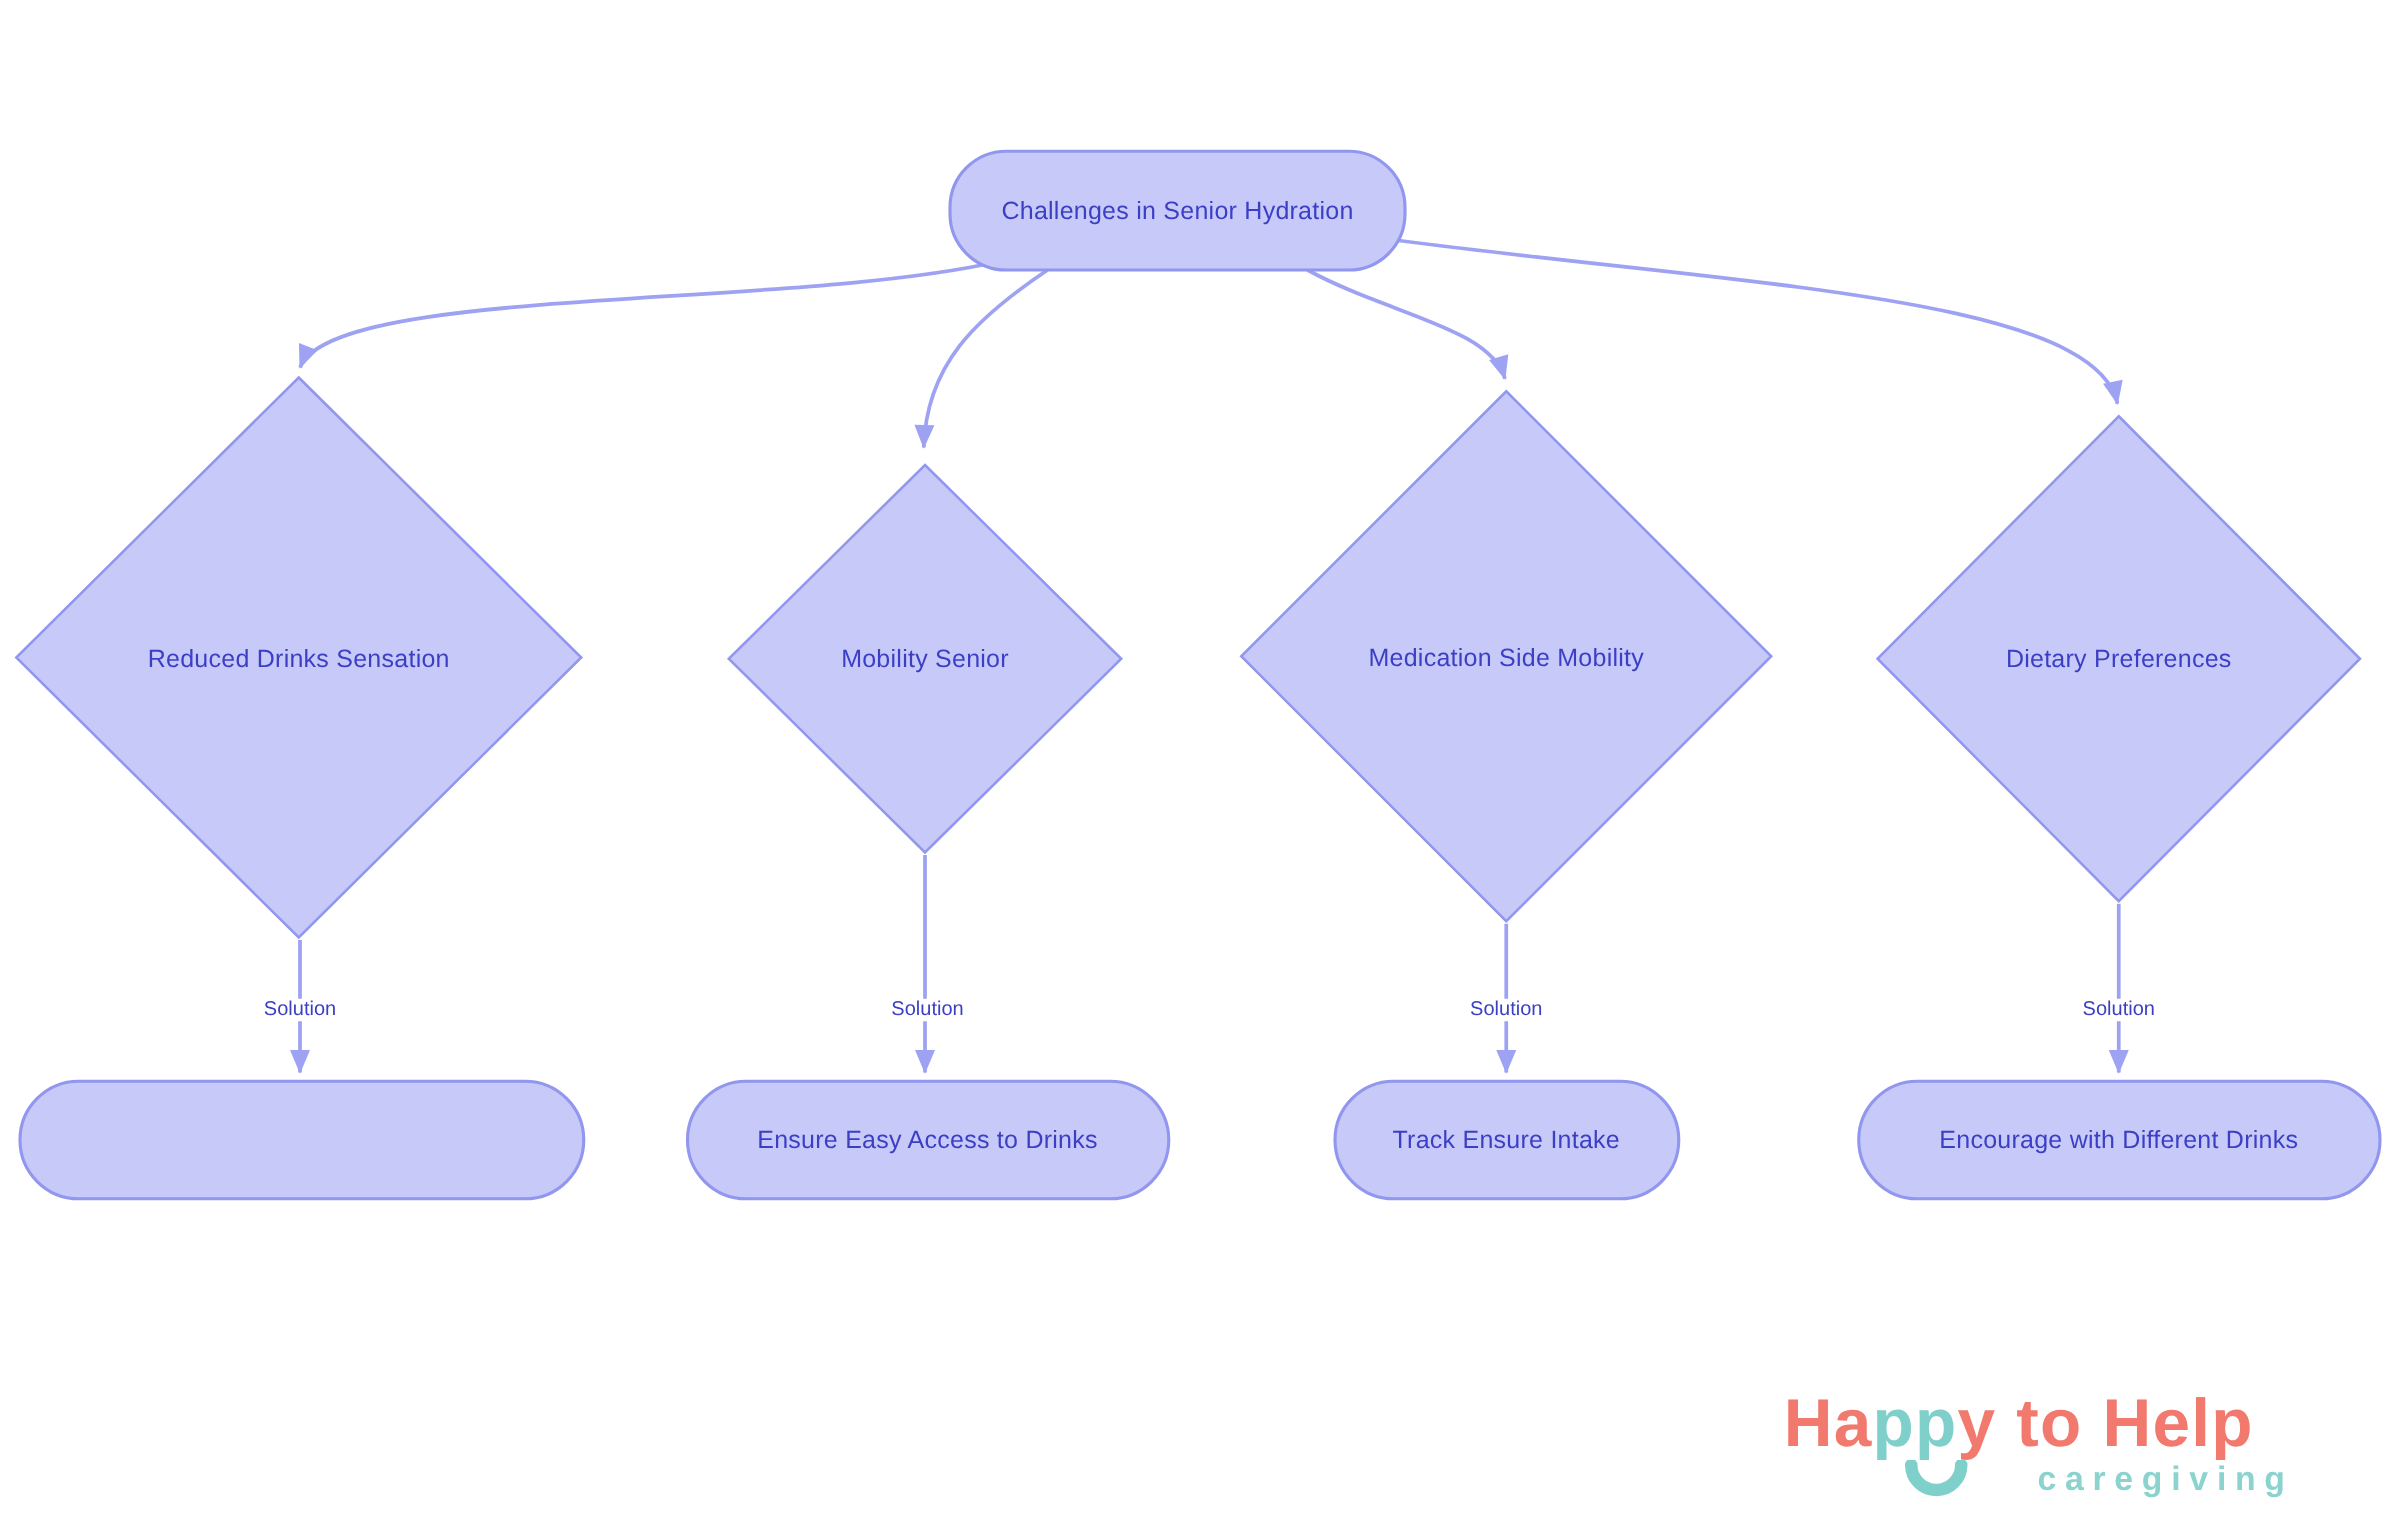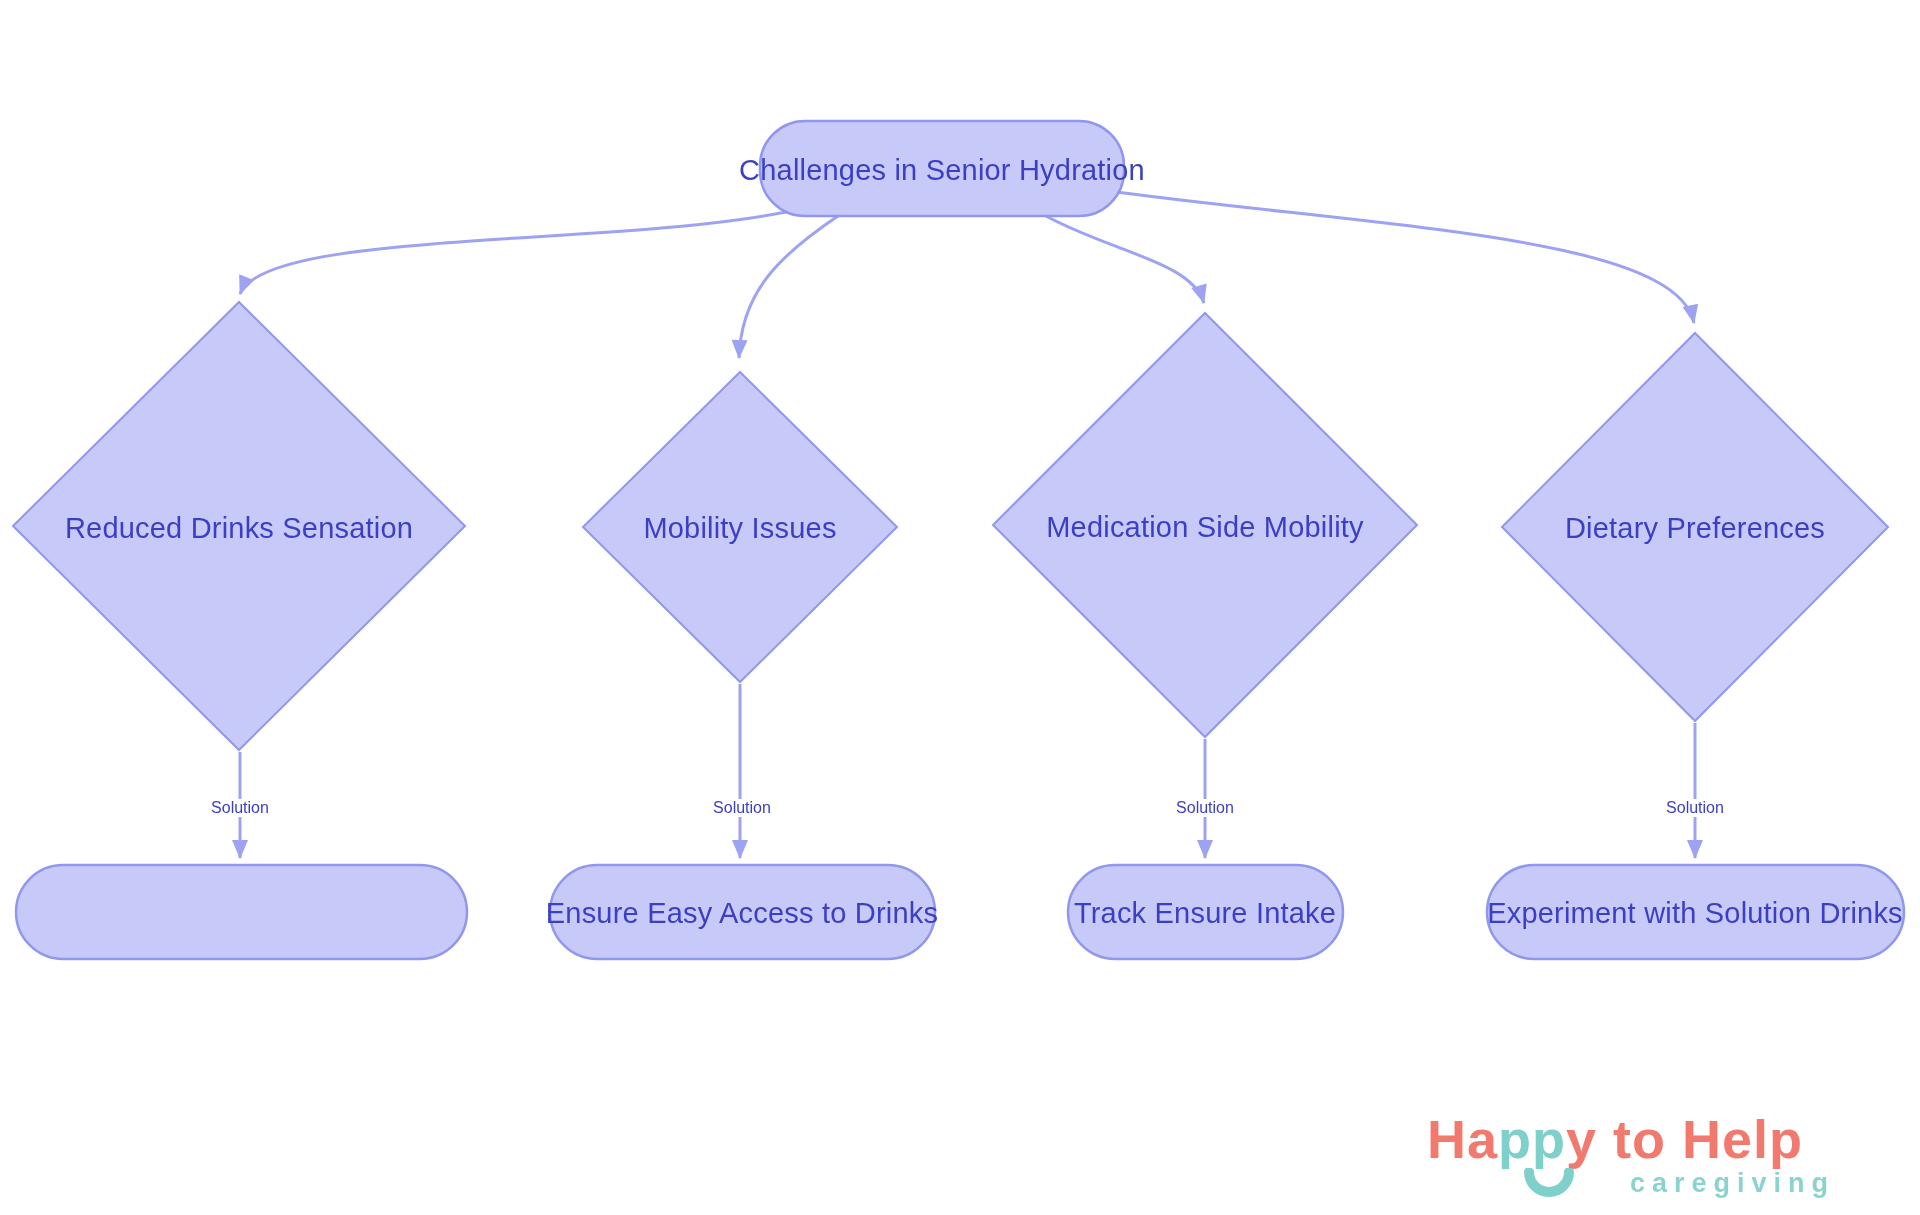--- a/index.html
+++ b/index.html
@@ -3,21 +3,21 @@
 <meta charset="utf-8">
 <style>
   html,body{margin:0;padding:0;background:#fff;}
   .canvas{
     position:relative;width:1920px;height:1215px;background:var(--background,#fff);
     font-family:"Liberation Sans",sans-serif;overflow:hidden;
   }
   .canvas svg.flow{position:absolute;left:0;top:0;}
   .node-label{
     position:absolute;transform:translate(-50%,-50%);
-    color:var(--node-text,#3b3fc4);font-size:29px;letter-spacing:.2px;
+    color:var(--node-text,#3b3fc4);font-size:20px;letter-spacing:.2px;
     white-space:nowrap;text-align:left;
   }
   .edge-label{
     position:absolute;transform:translate(-50%,-50%);
     color:var(--node-text,#3b3fc4);font-size:16px;white-space:nowrap;
     background:var(--background,#fff);padding:0 6px;
   }
   .logo{position:absolute;left:1427px;top:1112px;width:460px;height:100px;}
   .logo-wordmark{
     font-size:54px;font-weight:700;line-height:1;letter-spacing:1px;white-space:nowrap;
@@ -62,32 +62,32 @@
 
     <rect x="16" y="865" width="451" height="94" rx="47" ry="47" style="fill:var(--node-fill,#c7c9f8);stroke:var(--node-border,#9196ee)" stroke-width="2.5"></rect>
     <rect x="550" y="865" width="385" height="94" rx="47" ry="47" style="fill:var(--node-fill,#c7c9f8);stroke:var(--node-border,#9196ee)" stroke-width="2.5"></rect>
     <rect x="1068" y="865" width="275" height="94" rx="47" ry="47" style="fill:var(--node-fill,#c7c9f8);stroke:var(--node-border,#9196ee)" stroke-width="2.5"></rect>
     <rect x="1487" y="865" width="417" height="94" rx="47" ry="47" style="fill:var(--node-fill,#c7c9f8);stroke:var(--node-border,#9196ee)" stroke-width="2.5"></rect>
   </svg>
 
   <div class="node-label" style="left:942px;top:170px">Challenges in Senior Hydration</div>
 
   <div class="node-label" style="left:239px;top:528px">Reduced Drinks Sensation</div>
-  <div class="node-label" style="left:740px;top:528px">Mobility Issues</div>
+  <div class="node-label" style="left:740px;top:528px">Mobility Senior</div>
   <div class="node-label" style="left:1205px;top:527px">Medication Side Mobility</div>
   <div class="node-label" style="left:1695px;top:528px">Dietary Preferences</div>
 
   <div class="edge-label" style="left:240px;top:808px">Solution</div>
   <div class="edge-label" style="left:742px;top:808px">Solution</div>
   <div class="edge-label" style="left:1205px;top:808px">Solution</div>
   <div class="edge-label" style="left:1695px;top:808px">Solution</div>
 
   <div class="node-label" style="left:742px;top:913px">Ensure Easy Access to Drinks</div>
   <div class="node-label" style="left:1205px;top:913px">Track Ensure Intake</div>
-  <div class="node-label" style="left:1695px;top:913px">Experiment with Solution Drinks</div>
+  <div class="node-label" style="left:1695px;top:913px">Encourage with Different Drinks</div>
 
   <div class="logo">
     <div class="logo-wordmark"><span>Ha</span><span class="teal">pp</span><span>y to Help</span></div>
     <svg class="logo-smile" width="52" height="30" viewBox="0 0 52 30">
       <path d="M6,4 A 20 20 0 0 0 46 4" fill="none" style="stroke:var(--logo-teal,#7fcfcb)" stroke-width="10" stroke-linecap="round"></path>
     </svg>
     <div class="logo-tagline">caregiving</div>
   </div>
 
 </div>

